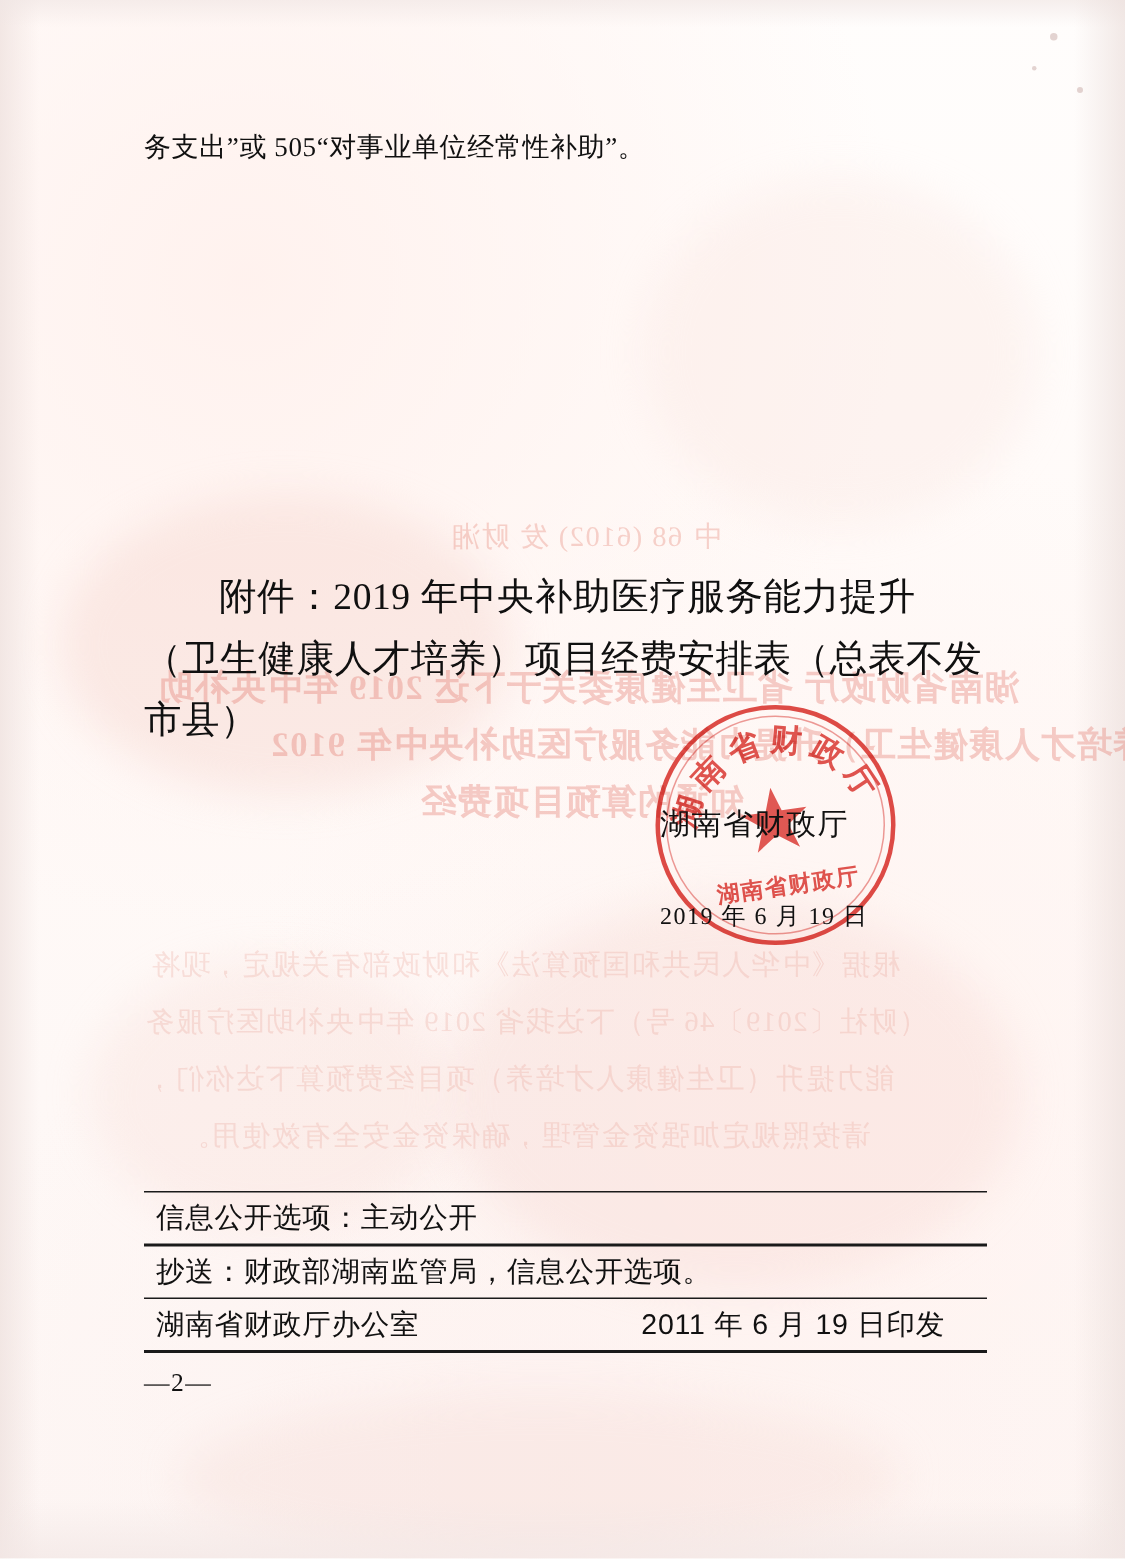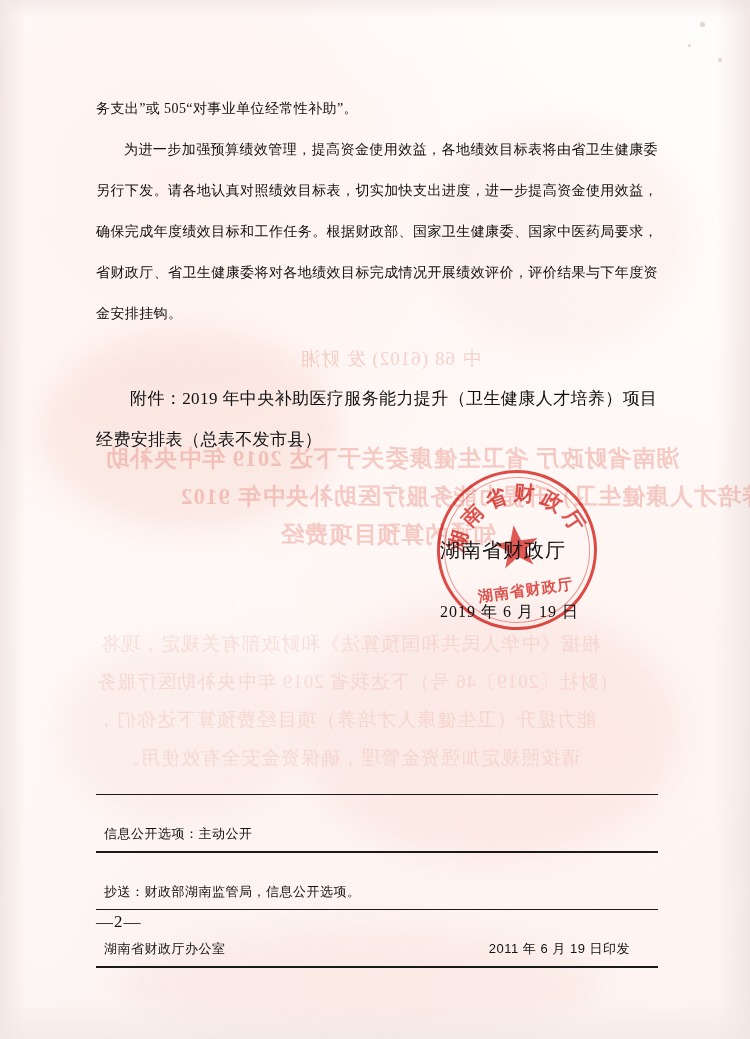--- a/index.html
+++ b/index.html
@@ -36,40 +36,40 @@
 
   .content {
     position: absolute;
     left: 0; top: 0; right: 0; bottom: 0;
   }
 
   
   .body-text {
     position: absolute;
     left: 96px;
-    top: 88px;
+    top: 78px;
     width: 562px;
-    font-size: 14px;
+    font-size: 18px;
     line-height: 41px;
     color: #101010;
     letter-spacing: 0.4px;
     text-align: justify;
     text-justify: inter-ideograph;
   }
   .p-indent { text-indent: 2em; }
   .para { margin: 0; }
   .para + .para { margin-top: 0px; }
 
   
   .attachment {
     position: absolute;
     left: 96px;
     top: 378px;
     width: 562px;
-    font-size: 17px;
+    font-size: 25px;
     line-height: 41px;
     color: #101010;
     letter-spacing: 0.4px;
     text-indent: 2em;
   }
 
   
   .signature {
     position: absolute;
     left: 440px;
@@ -158,26 +158,25 @@
   }
   .rule {
     height: 1.4px;
     background: #1a1a1a;
     width: 100%;
   }
   .frow {
     display: flex;
     align-items: center;
     height: 34px;
-    font-size: 13px;
+    font-size: 19px;
     color: #111;
     letter-spacing: 0.5px;
     padding-left: 8px;
     box-sizing: border-box;
-    margin-top: 22px;
   }
   .frow.between {
     justify-content: space-between;
     padding-right: 28px;
     align-items: center;
   }
   .page-num {
     position: absolute;
     left: 96px;
     top: 912px;
@@ -266,21 +265,20 @@
   <div class="ghost big" style="left:280px; top:516px;">知通的算预目项费经</div>
   <div class="ghost faint" style="left:100px; top:625px;">根据《中华人民共和国预算法》和财政部有关规定，现将</div>
   <div class="ghost faint" style="left:96px; top:663px;">（财社〔2019〕46 号）下达我省 2019 年中央补助医疗服务</div>
   <div class="ghost faint" style="left:96px; top:701px;">能力提升（卫生健康人才培养）项目经费预算下达你们，</div>
   <div class="ghost faint" style="left:120px; top:739px;">请按照规定加强资金管理，确保资金安全有效使用。</div>
 
   <div class="content">
 
     <div class="body-text">
       <p class="para">务支出”或 505“对事业单位经常性补助”。</p>
-      <p class="para p-indent">为进一步加强预算绩效管理，提高资金使用效益，各地绩效目标表将由省卫生健康委另行下发。请各地认真对照绩效目标表，切实加快支出进度，进一步提高资金使用效益，确保完成年度绩效目标和工作任务。根据财政部、国家卫生健康委、国家中医药局要求，省财政厅、省卫生健康委将对各地绩效目标完成情况开展绩效评价，评价结果与下年度资金安排挂钩。</p>
     </div>
 
     <div class="attachment">附件：2019 年中央补助医疗服务能力提升（卫生健康人才培养）项目经费安排表（总表不发市县）</div>
 
     <div class="seal">
       <div class="seal-inner"></div>
       <svg class="seal-arc" viewBox="0 0 160 160">
         <defs>
           <path id="arcpath" d="M 22,86 A 58,58 0 0 1 138,86" fill="none"></path>
         </defs>

